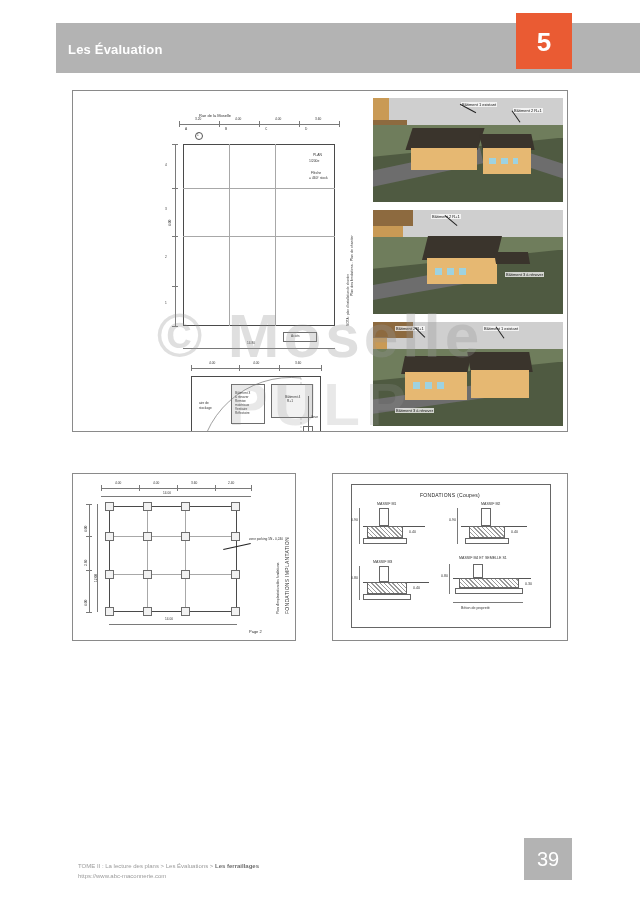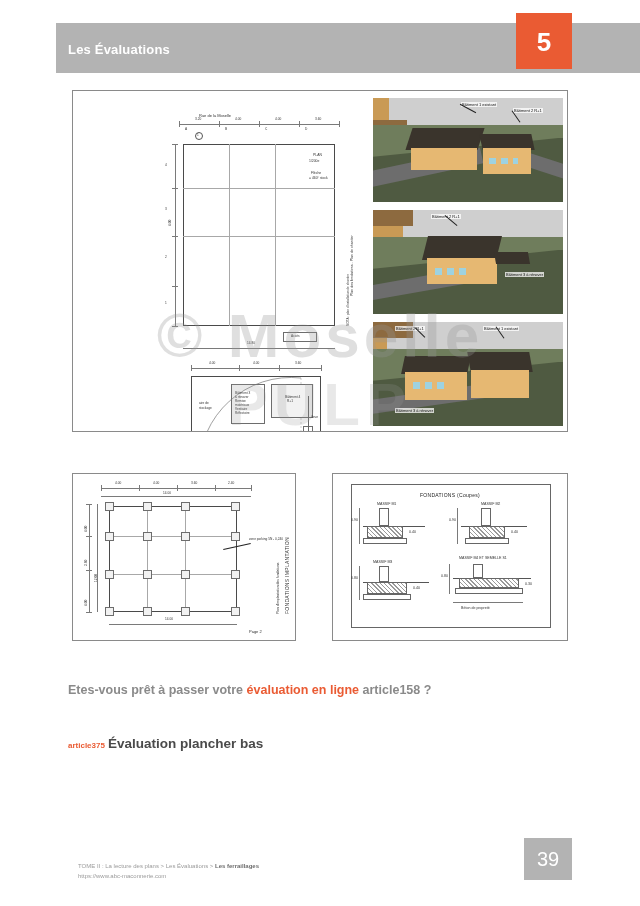--- a/index.html
+++ b/index.html
@@ -267,21 +267,21 @@
     font-size: 20px;
     color: #ffffff;
   }
 </style>
 </head>
 <body>
 
 <div class="page">
 
   <div class="header-bar"></div>
-  <div class="header-title">Les Évaluations</div>
+  <div class="header-title">Les Évaluation</div>
   <div class="chapter-box"></div>
   <div class="chapter-num">5</div>
 
   <div class="fig-main">
 
     <div class="fig-main-left">
 
       <div class="ptxt" style="left:120px; top:18px; font-size:4px;">Rue de la Moselle</div>
 
       <div class="pl h" style="left:100px; top:28px; width:160px;"></div>
@@ -533,27 +533,21 @@
     <div class="f3box" style="left:140px; top:90px; width:10px; height:14px;"></div>
     <div class="f3box hatch" style="left:126px; top:104px; width:60px; height:10px;"></div>
     <div class="f3box" style="left:122px; top:114px; width:68px; height:6px;"></div>
     <div class="pl v" style="left:116px; top:90px; height:30px;"></div>
     <div class="f3lbl" style="left:108px; top:100px;">0.80</div>
     <div class="f3lbl" style="left:192px; top:108px;">0.30</div>
     <div class="f3lbl" style="left:128px; top:132px;">Béton de propreté</div>
     <div class="pl h" style="left:120px; top:128px; width:70px;"></div>
   </div>
 
-  <div class="q-line">
-    <span>Etes-vous prêt à passer votre </span><span class="hl">évaluation en ligne</span><span> article158 ?</span>
-  </div>
-
-  <div class="eval-line">
-    <span class="eval-art">article375</span><span class="eval-txt">Évaluation plancher bas</span>
-  </div>
+
 
   <div class="footer">
     <div>
       <span>TOME II : La lecture des plans &gt; Les Évaluations &gt; </span><b>Les ferraillages</b>
     </div>
     <div>https://www.abc-maconnerie.com</div>
   </div>
 
   <div class="page-box"></div>
   <div class="page-num">39</div>

